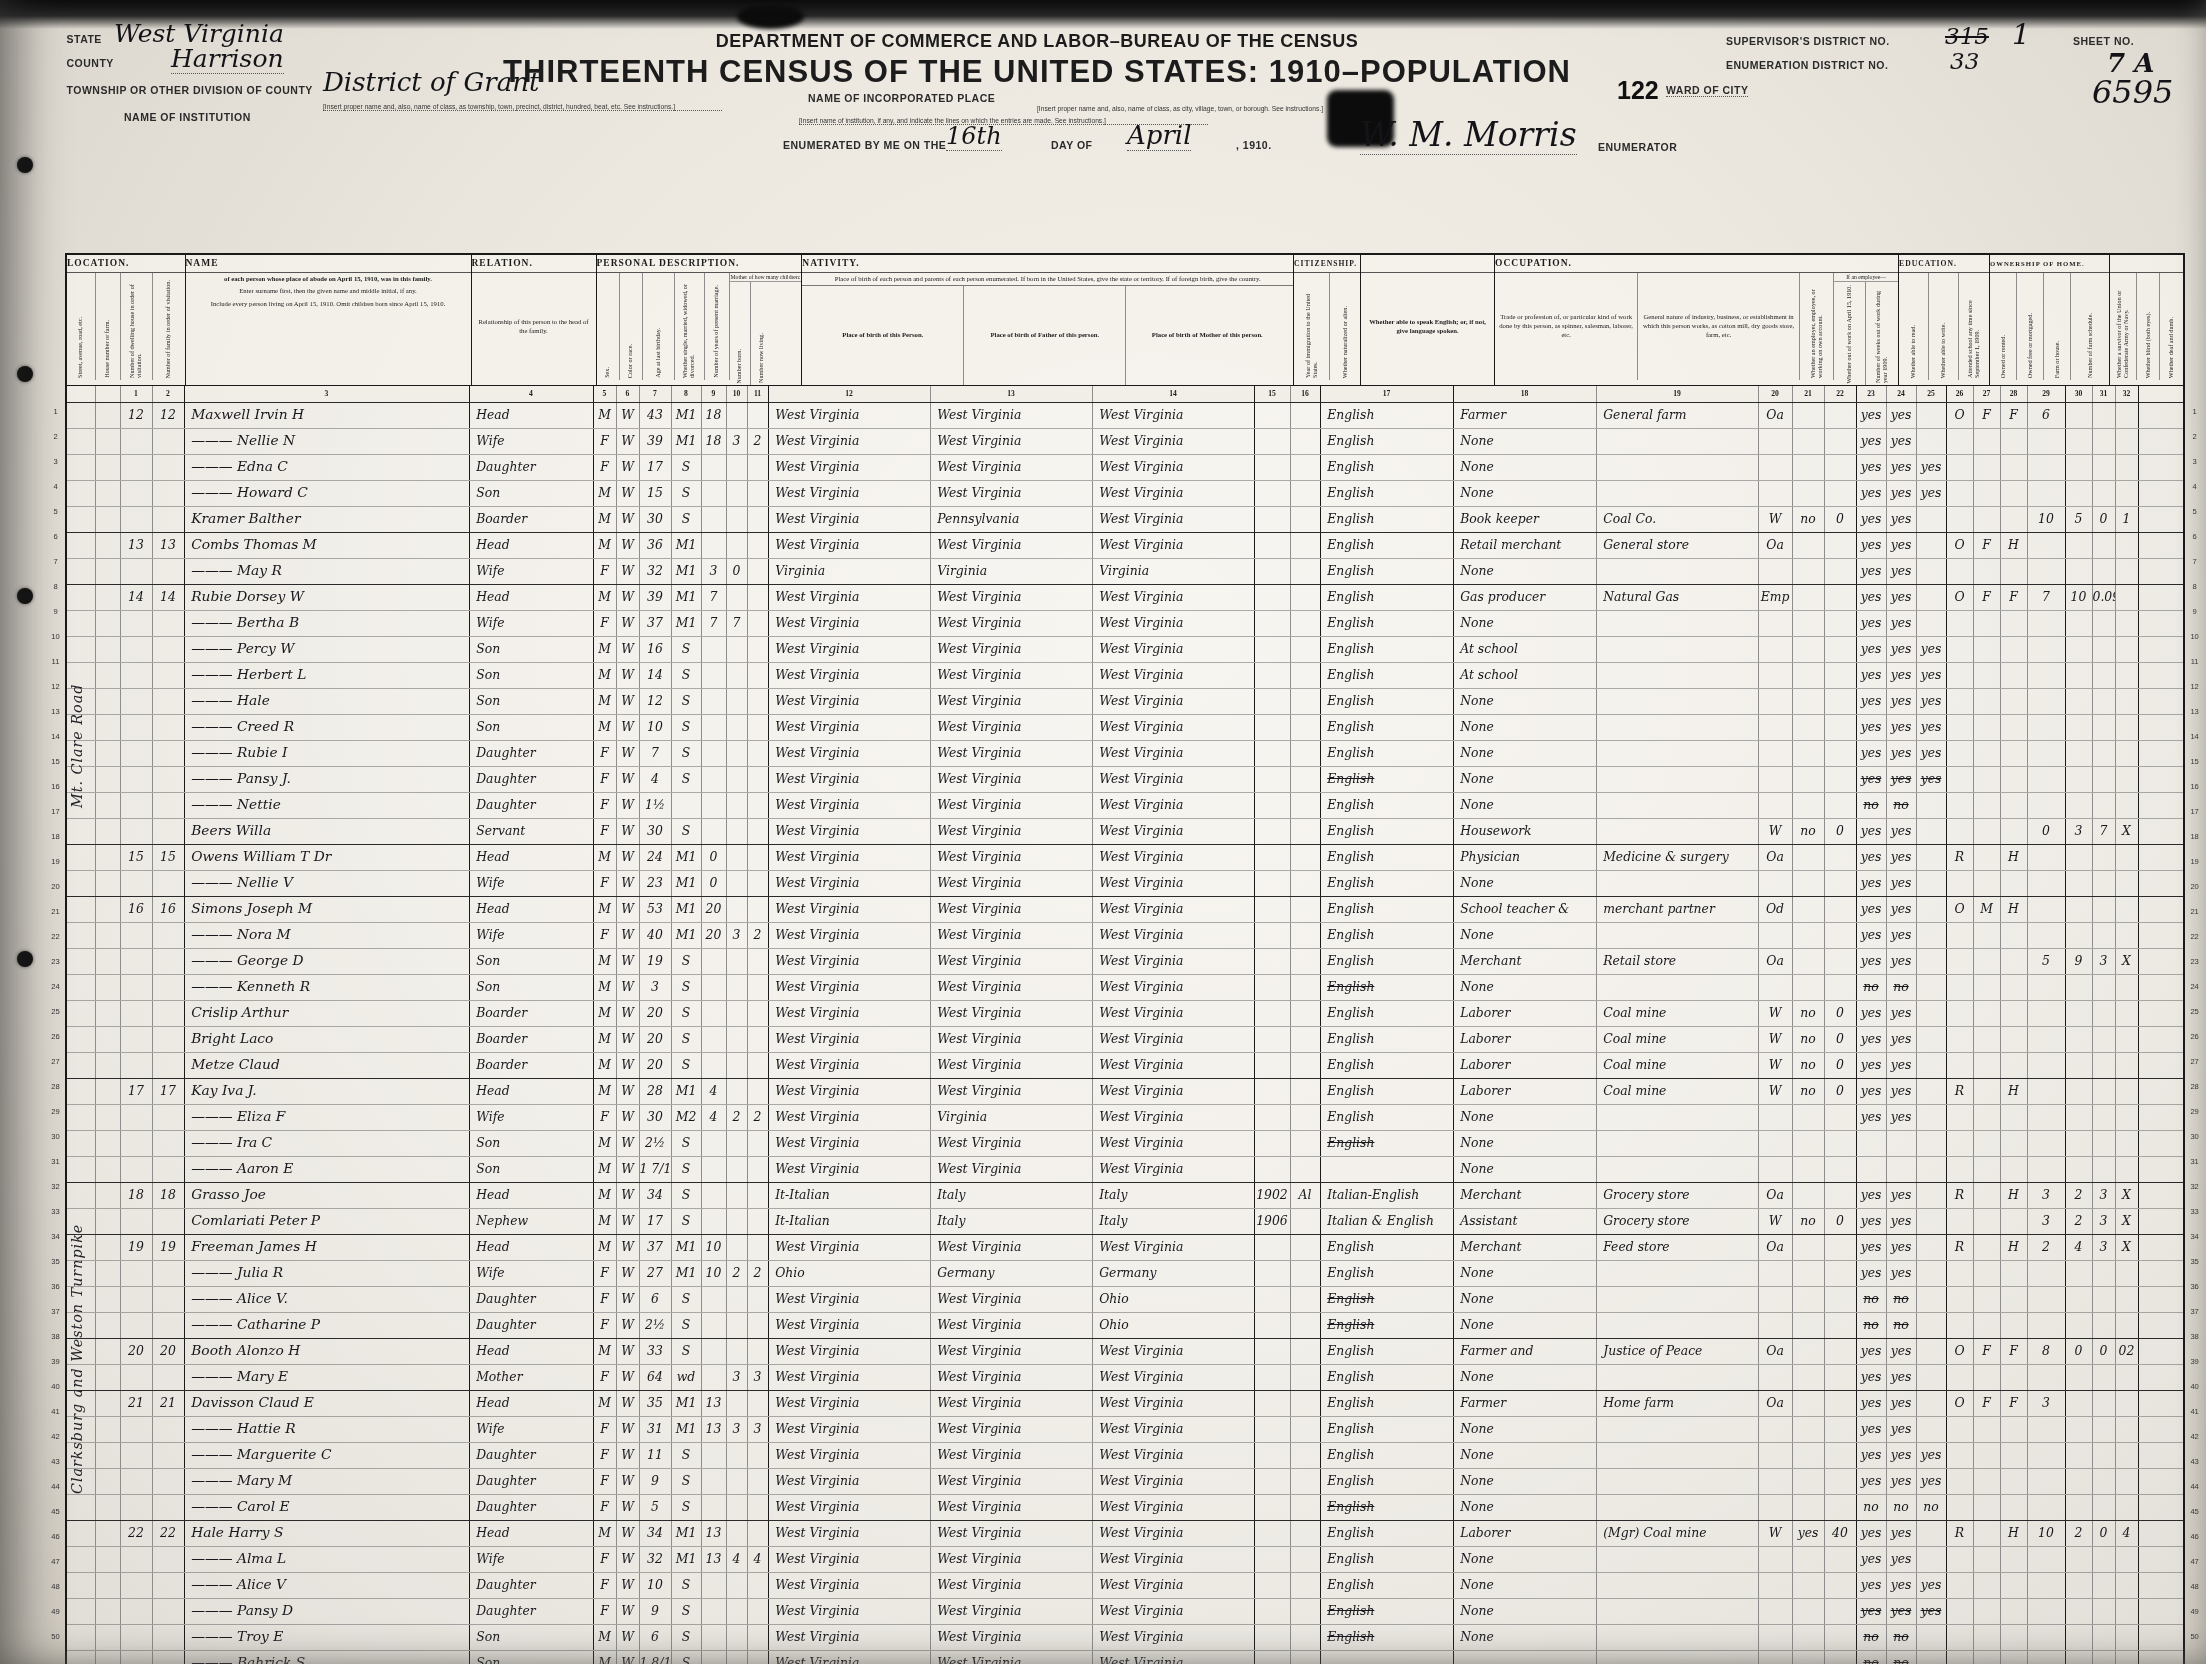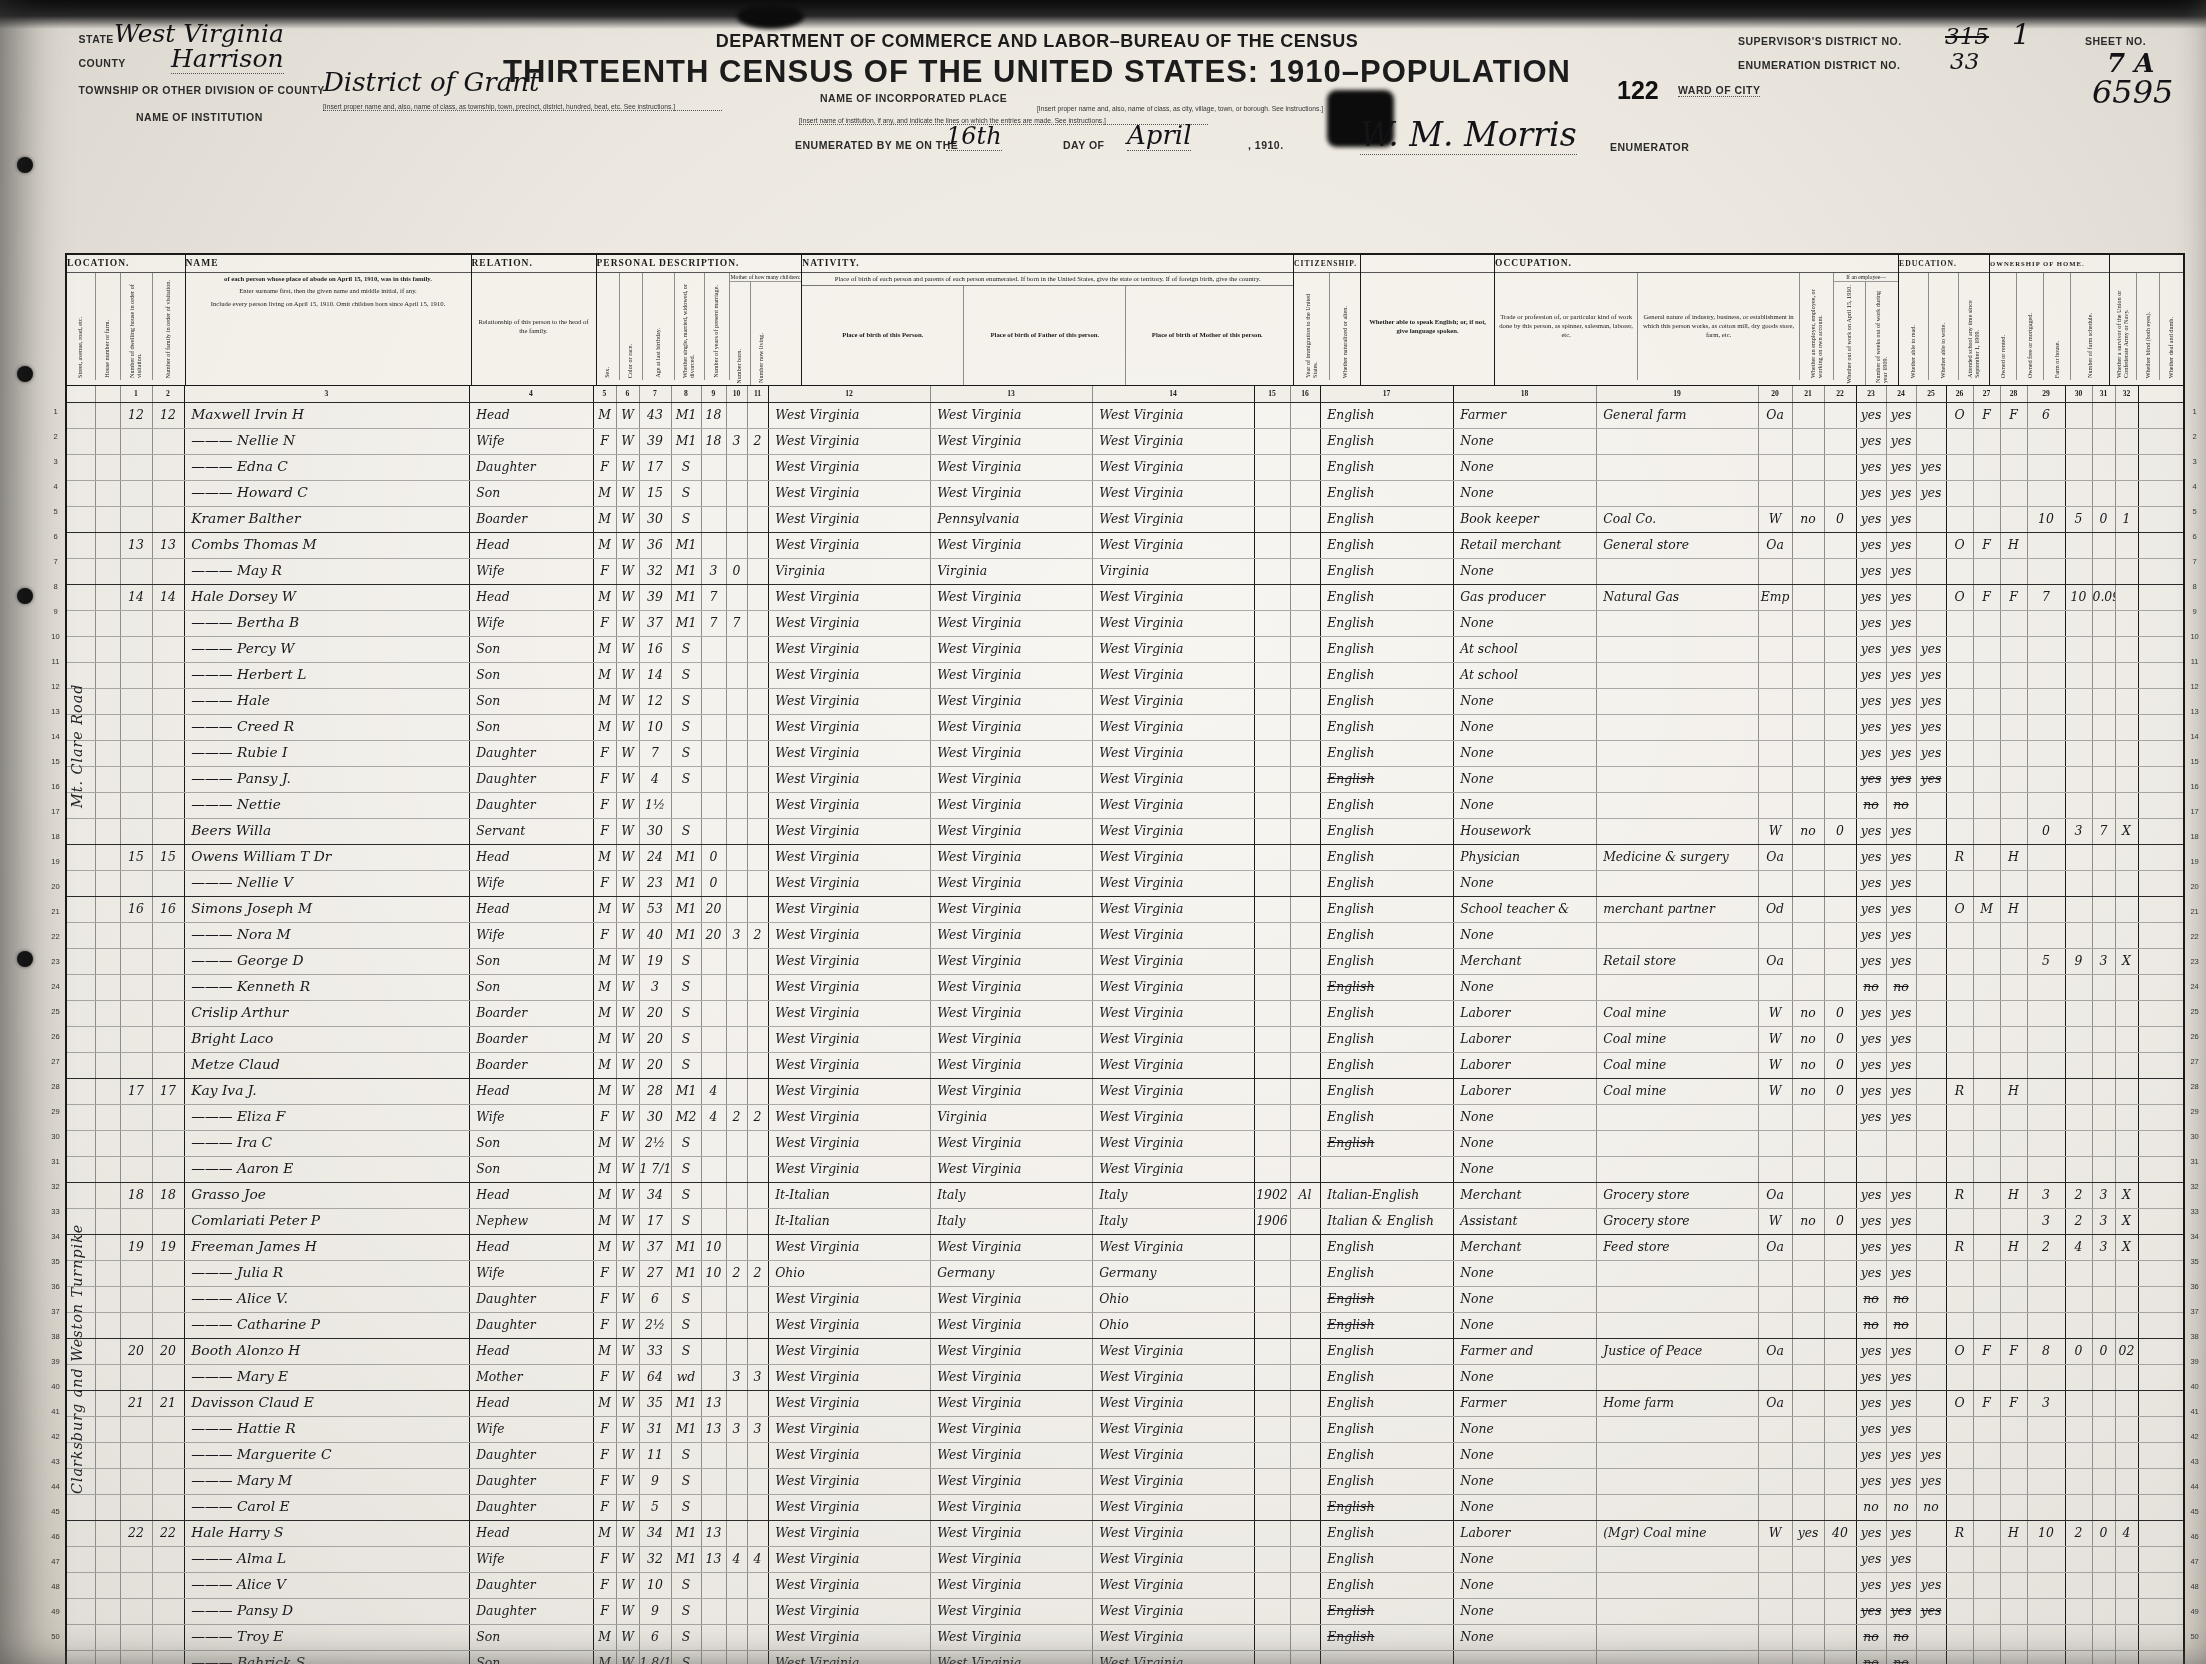--- a/index.html
+++ b/index.html
@@ -9,21 +9,21 @@
         background:radial-gradient(ellipse at 52% 38%, #f4f1ea 0%, #ece8e0 45%, #ddd8cf 80%, #cfc9bf 100%);}
   .scan:after{content:"";position:absolute;inset:0;pointer-events:none;
         box-shadow:inset 38px 0 48px -19px rgba(40,40,40,.55), inset -13.3px 0 28.5px -13.3px rgba(90,90,90,.4),
                    inset 0 -17px 38px -17px rgba(120,115,105,.5);}
   .topband{position:absolute;top:0;left:0;right:0;height:28.5px;
         background:linear-gradient(#050505, #2a2a2a 55%, rgba(80,80,80,0));}
   .blob{position:absolute;background:#0c0c0c;border-radius:50%;filter:blur(1.9px);}
   .hole{position:absolute;left:17px;width:16px;height:16px;border-radius:50%;background:#101010;box-shadow:0 0 3.8px rgba(0,0,0,.6);}
   
   .formhead{position:absolute;left:57px;top:27px;width:2130px;height:226px;}
-  .plabel{font-family:"Liberation Sans",sans-serif;font-weight:bold;font-size:10.5px;letter-spacing:0.5px;color:#2a2a2a;margin-left:12px;}
+  .plabel{font-family:"Liberation Sans",sans-serif;font-weight:bold;font-size:10.5px;letter-spacing:0.5px;color:#2a2a2a;}
   .tiny{font-family:"Liberation Sans",sans-serif;font-size:6.7px;color:#333;}
   .hw{font-family:"DejaVu Serif",serif;font-style:italic;color:#141418;}
   .dotted{border-bottom:1px dotted #555;}
   .dept{position:absolute;left:457px;top:3.8px;width:1046px;text-align:center;
         font-family:"Liberation Sans",sans-serif;font-weight:bold;font-size:18px;letter-spacing:0.5px;}
   .title{position:absolute;left:314px;top:27px;width:1332px;text-align:center;
         font-family:"Liberation Sans",sans-serif;font-weight:bold;font-size:31px;letter-spacing:1px;}
   .struck{text-decoration:line-through;}
   .stamp{font-family:"Liberation Sans",sans-serif;font-weight:bold;font-size:25px;color:#111;}
   
@@ -639,21 +639,21 @@
             <div class="cell c-fnum hb"></div>
             <div class="cell c-vet"></div>
             <div class="cell c-blind"></div>
             <div class="cell c-deaf hb"></div>
           </div>
           <div class="trow famstart">
             <div class="cell c-street"></div>
             <div class="cell c-house"></div>
             <div class="cell c-dw">14</div>
             <div class="cell c-fam hb">14</div>
-            <div class="cell c-name hb lft nm">Hale Dorsey W</div>
+            <div class="cell c-name hb lft nm">Rubie Dorsey W</div>
             <div class="cell c-rel hb lft">Head</div>
             <div class="cell c-sex">M</div>
             <div class="cell c-color">W</div>
             <div class="cell c-age">39</div>
             <div class="cell c-mar">M1</div>
             <div class="cell c-ym">7</div>
             <div class="cell c-cb"></div>
             <div class="cell c-cl hb"></div>
             <div class="cell c-bp lft">West Virginia</div>
             <div class="cell c-bpf lft">West Virginia</div>

